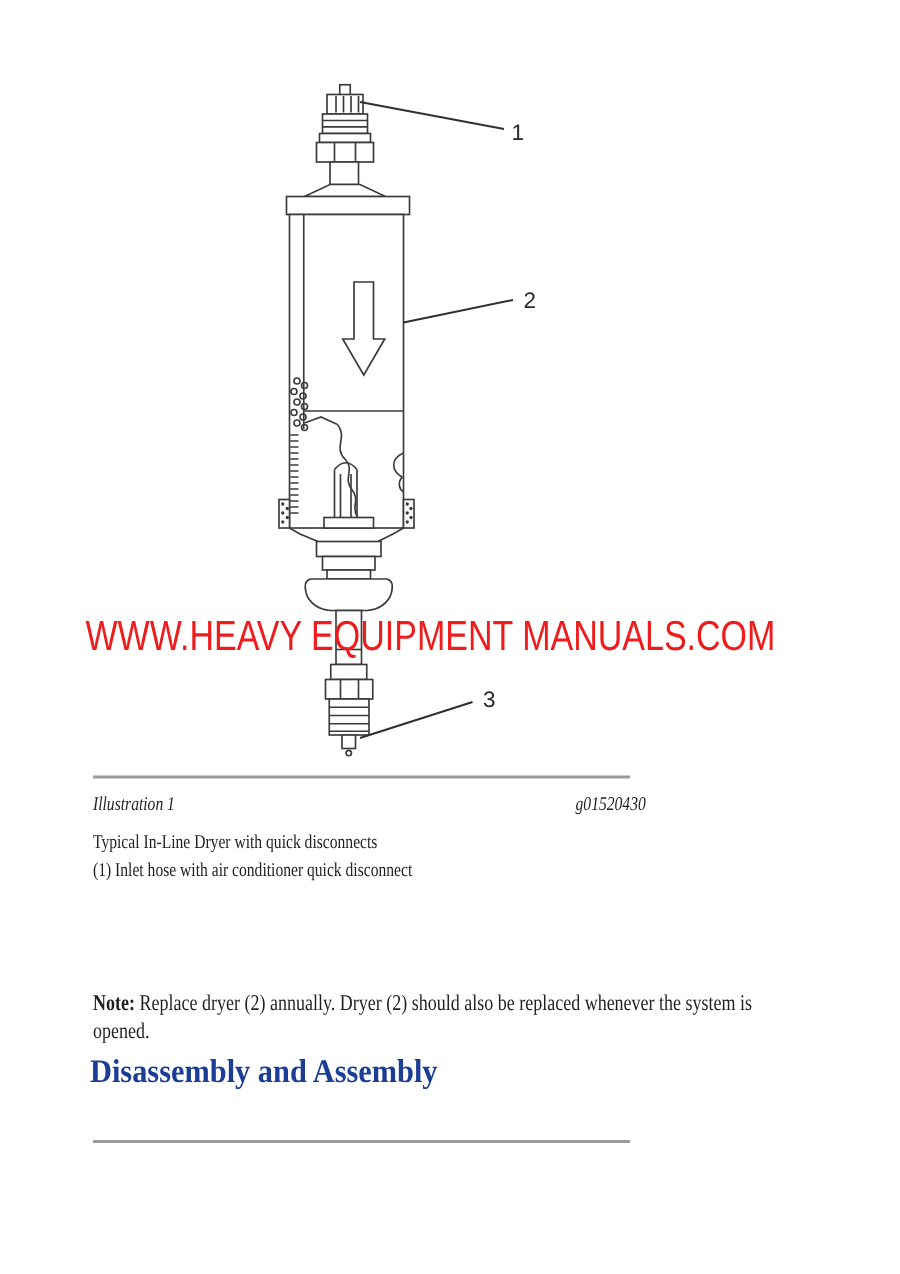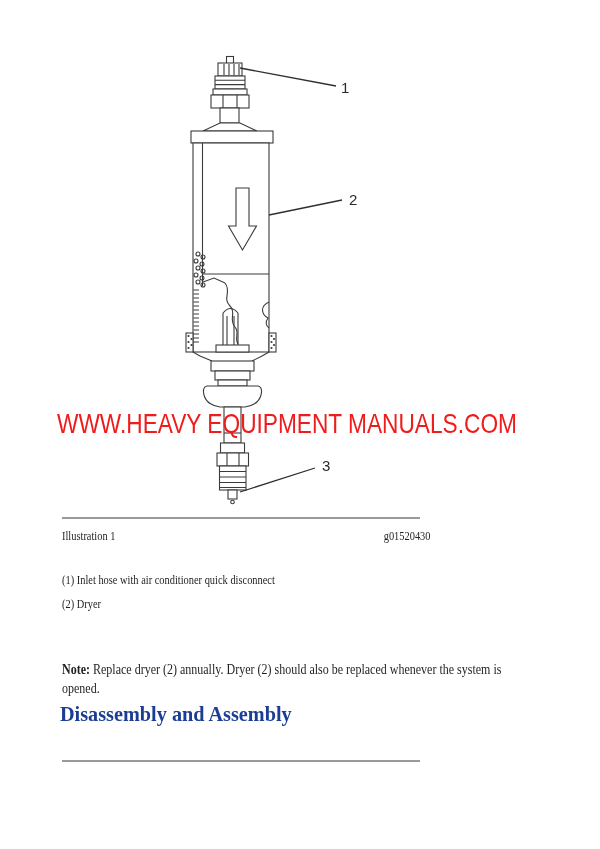--- a/index.html
+++ b/index.html
@@ -20,21 +20,21 @@
     position:absolute;top:408px;left:57px;z-index:2;
     font-family:"Liberation Sans",sans-serif;font-size:28px;line-height:32px;
     color:#ee1c1c;white-space:nowrap;
     transform:scaleX(0.81);transform-origin:0 0;
   }
   .rule{position:absolute;left:62px;width:358px;height:2px;background:#9a9a9a;}
   .rule-top{top:517px;}
   .rule-bottom{top:760px;}
   .meta-row{
     position:absolute;left:62px;top:528px;width:368px;
-    display:flex;justify-content:space-between;font-size:13px;line-height:15px;
+    display:flex;justify-content:space-between;font-size:13px;line-height:15px;font-style:italic;
   }
   .cond{display:inline-block;transform:scaleX(0.8);transform-origin:0 0;white-space:nowrap;}
   .cond-r{display:inline-block;transform:scaleX(0.8);transform-origin:100% 0;white-space:nowrap;}
   .fig-caption{position:absolute;left:62px;top:553px;font-size:13px;line-height:15px;}
   .fig-items{position:absolute;left:62px;top:572px;font-size:13px;}
   .fig-item{height:23.5px;display:flex;}
   .note{
     position:absolute;left:62px;top:660px;font-size:15px;line-height:19px;
     width:560px;transform:scaleX(0.8);transform-origin:0 0;
   }
@@ -147,27 +147,27 @@
 
   <div class="watermark">WWW.HEAVY EQUIPMENT MANUALS.COM</div>
 
   <div class="rule rule-top"></div>
 
   <div class="meta-row">
     <span class="cond">Illustration 1</span>
     <span class="cond-r">g01520430</span>
   </div>
 
+  <div class="fig-caption">
+    <span class="cond">Typical In-Line Dryer with quick disconnects</span>
+  </div>
 
   <div class="fig-items">
     <div class="fig-item">
       <span class="cond">(1) Inlet hose with air conditioner quick disconnect</span>
-    </div>
-    <div class="fig-item">
-      <span class="cond">(2) Dryer</span>
     </div>
   </div>
 
   <div class="note">
     <b>Note:</b>
     <span>Replace dryer (2) annually. Dryer (2) should also be replaced whenever the system is</span><br>
     <span>opened.</span>
   </div>
 
   <div class="heading">Disassembly and Assembly</div>

